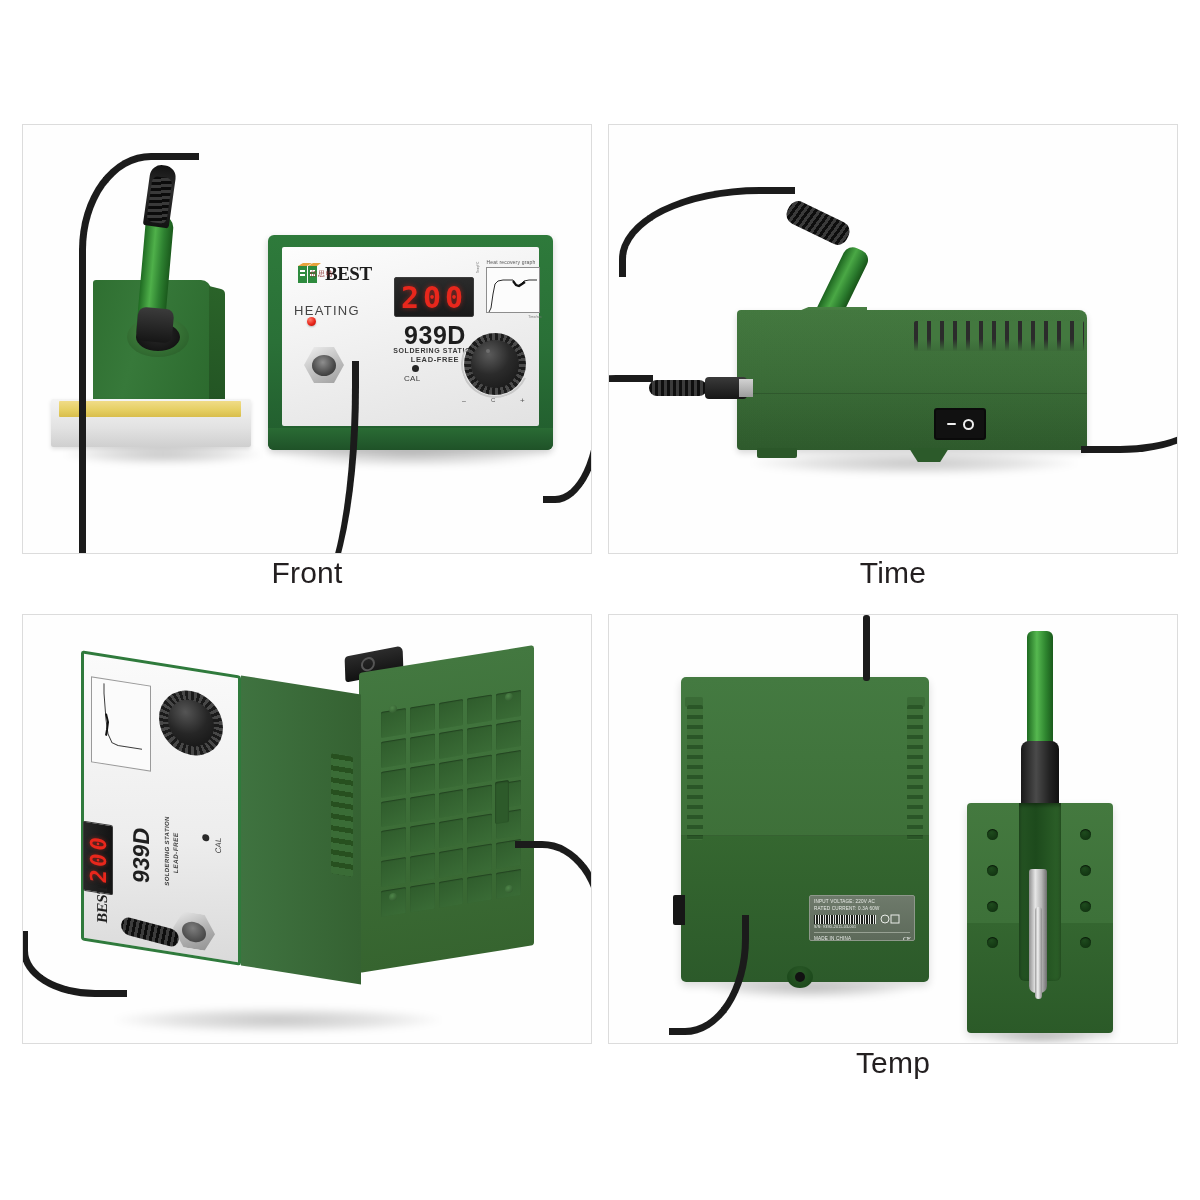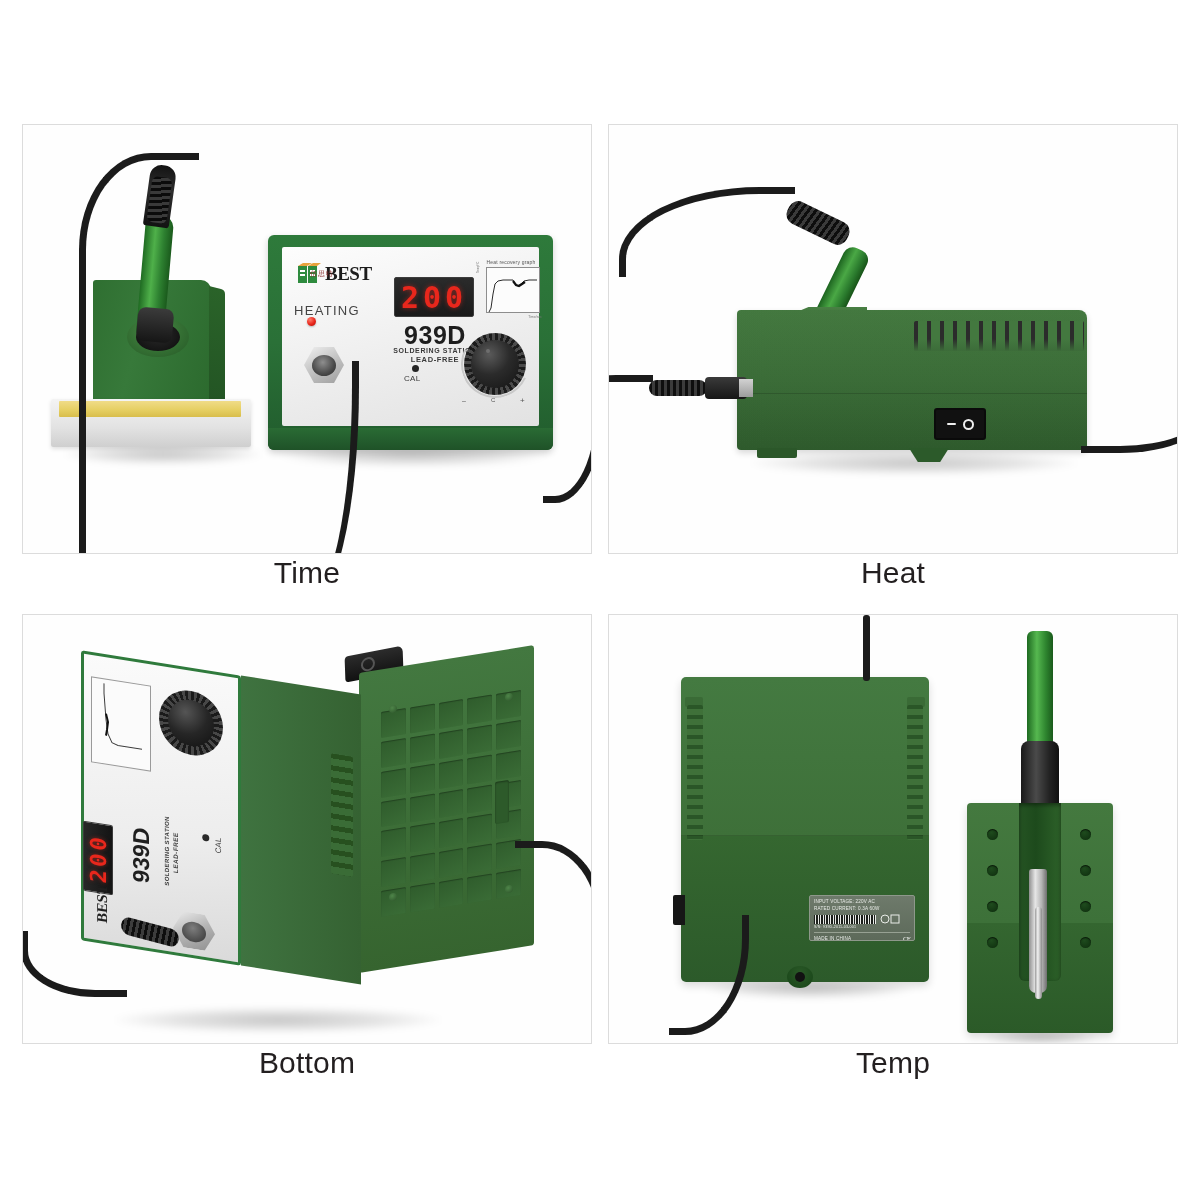--- a/index.html
+++ b/index.html
@@ -784,21 +784,21 @@
             </div>
             <div class="knob-minus">–</div>
             <div class="knob-c">C</div>
             <div class="knob-plus">+</div>
           </div>
         </div>
 
         <div id="front-unit-cable"></div>
         <div id="front-right-cable"></div>
       </div>
-      <div class="caption">Time</div>
+      <div class="caption">Front</div>
     </div>
 
     <div class="cell">
       <div class="panel">
 
         <div class="shadow-ell" id="side-shadow"></div>
 
         <div id="side-iron-cable"></div>
         <div id="side-iron-grip"></div>
         <div id="side-iron-handle"></div>
@@ -815,21 +815,21 @@
           <span class="sw-i"></span>
           <span class="sw-o"></span>
         </div>
 
         <div id="side-left-cable"></div>
         <div id="side-plug-strain"></div>
         <div id="side-plug"></div>
         <div id="side-plug-collar"></div>
         <div id="side-right-cable"></div>
       </div>
-      <div class="caption">Heat</div>
+      <div class="caption">Time</div>
     </div>
 
     <div class="cell">
       <div class="panel">
 
         <div class="shadow-ell" id="bot-shadow"></div>
 
         <div id="bot-wrap">
 
           <div id="bot-switch"></div>
@@ -910,21 +910,20 @@
 
           <div id="bot-conn">
             <div class="nut"></div>
             <div class="hole"></div>
           </div>
           <div id="bot-cable-strain"></div>
           <div id="bot-left-cable"></div>
           <div id="bot-right-cable"></div>
         </div>
       </div>
-      <div class="caption">Bottom</div>
     </div>
 
     <div class="cell">
       <div class="panel">
 
         <div class="shadow-ell" id="back-unit-shadow"></div>
         <div class="shadow-ell" id="back-stand-shadow"></div>
 
         <div id="back-unit">
           <div id="back-unit-cable-top"></div>

